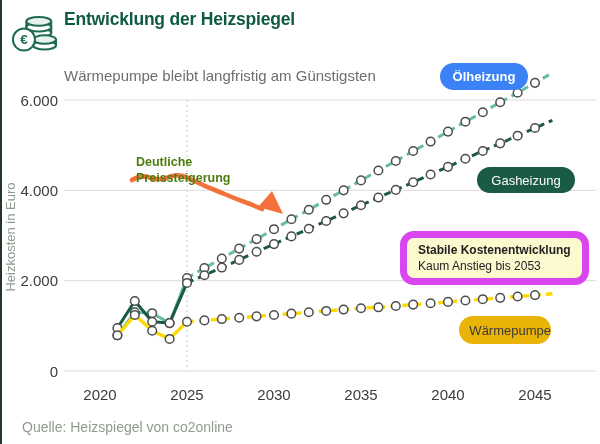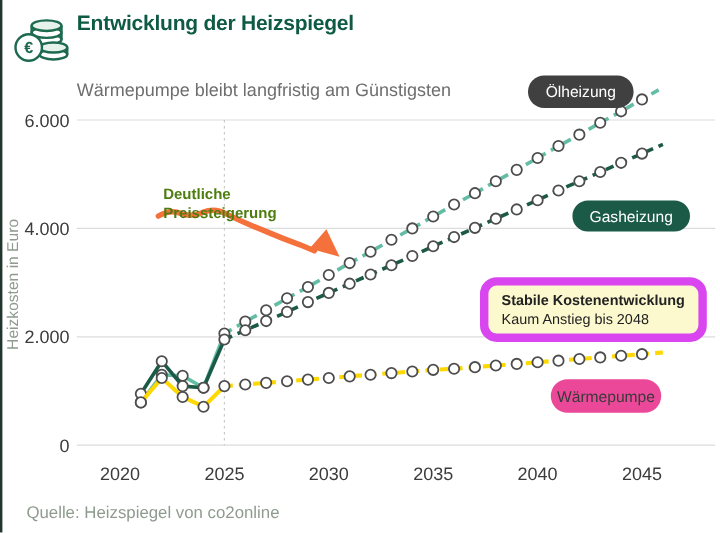--- a/index.html
+++ b/index.html
@@ -157,29 +157,29 @@
     <text x="15.5" y="39" text-anchor="middle" font-size="14" font-weight="bold" fill="#1d6a50">€</text>
   </svg>
   <div class="hdr-title">Entwicklung der Heizspiegel</div>
   <div class="hdr-sub">Wärmepumpe bleibt langfristig am Günstigsten</div>
 
   <div class="note-rise">
     <div>Deutliche</div>
     <div>Preissteigerung</div>
   </div>
 
-  <div class="pill pill-oil" id="pill-oil" style="background: #404040;">
+  <div class="pill pill-oil" id="pill-oil" style="background: #3b82f6; font-weight: bold;">
     <span>Ölheizung</span>
   </div>
   <div class="pill pill-gas" id="pill-gas" style="background: rgb(27, 90, 71);">
     <span>Gasheizung</span>
   </div>
-  <div class="pill pill-wp" id="pill-wp" style="background: #ec4899;">
+  <div class="pill pill-wp" id="pill-wp" style="background: #eab308; justify-content: flex-end;">
     <span>Wärmepumpe</span>
   </div>
 
   <div class="note-box">
     <div class="b1">Stabile Kostenentwicklung</div>
-    <div>Kaum Anstieg bis 2048</div>
+    <div>Kaum Anstieg bis 2053</div>
   </div>
 
   <div class="source">Quelle: Heizspiegel von co2online</div>
 </div>
 
 </body></html>

